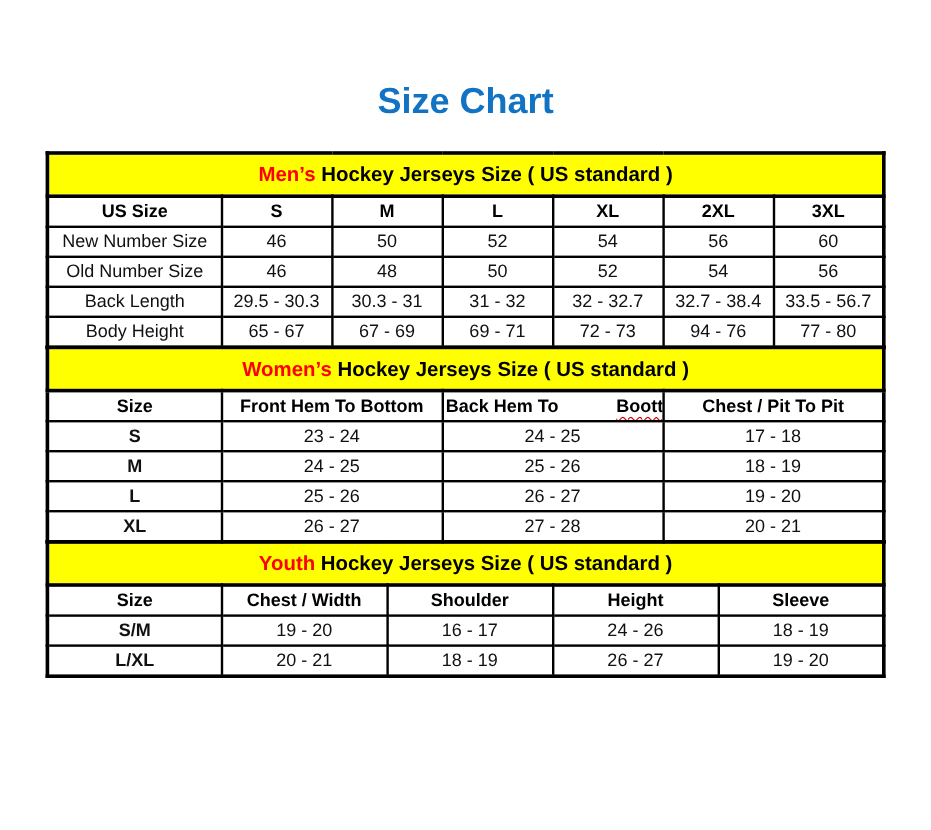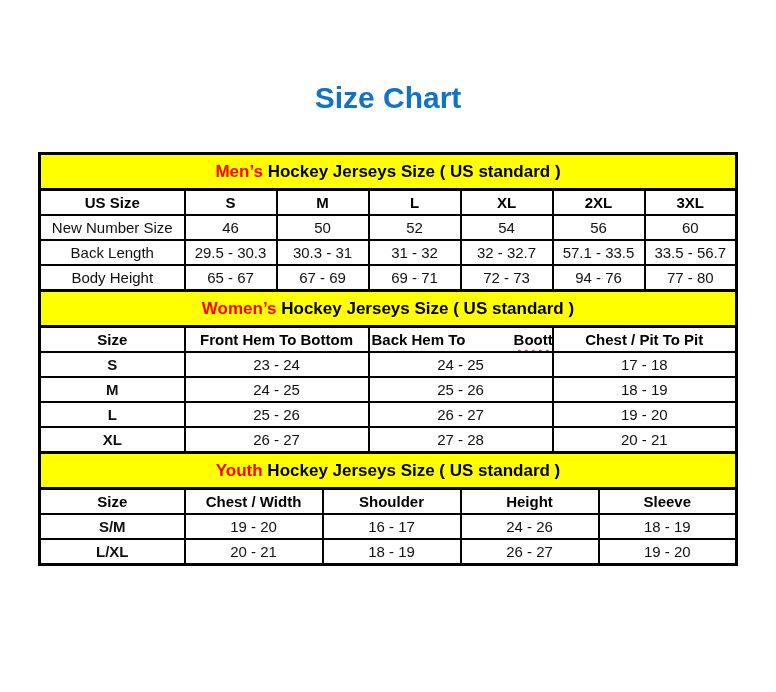--- a/index.html
+++ b/index.html
@@ -11,21 +11,21 @@
     overflow: hidden;
     font-family: "Liberation Sans", sans-serif;
     color: #111111;
   }
   .page {
     width: 776px;
     height: 692px;
     position: relative;
   }
   h1.page-title {
-    margin: 17px;
+    margin: 4px;
     padding-top: 64px;
     padding-bottom: 20px;
     text-align: center;
     font-size: 30px;
     font-weight: bold;
     color: #1273c4;
     letter-spacing: 0px;
   }
   .tables-wrap {
     margin-left: 38px;
@@ -112,26 +112,35 @@
       <tr>
         <td class="row-label">New Number Size</td>
         <td class="val">46</td>
         <td class="val">50</td>
         <td class="val">52</td>
         <td class="val">54</td>
         <td class="val">56</td>
         <td class="val">60</td>
       </tr>
       <tr>
+        <td class="row-label">Old Number Size</td>
+        <td class="val">46</td>
+        <td class="val">48</td>
+        <td class="val">50</td>
+        <td class="val">52</td>
+        <td class="val">54</td>
+        <td class="val">56</td>
+      </tr>
+      <tr>
         <td class="row-label">Back Length</td>
         <td class="val">29.5 - 30.3</td>
         <td class="val">30.3 - 31</td>
         <td class="val">31 - 32</td>
         <td class="val">32 - 32.7</td>
-        <td class="val">57.1 - 33.5</td>
+        <td class="val">32.7 - 38.4</td>
         <td class="val">33.5 - 56.7</td>
       </tr>
       <tr>
         <td class="row-label">Body Height</td>
         <td class="val">65 - 67</td>
         <td class="val">67 - 69</td>
         <td class="val">69 - 71</td>
         <td class="val">72 - 73</td>
         <td class="val">94 - 76</td>
         <td class="val">77 - 80</td>

